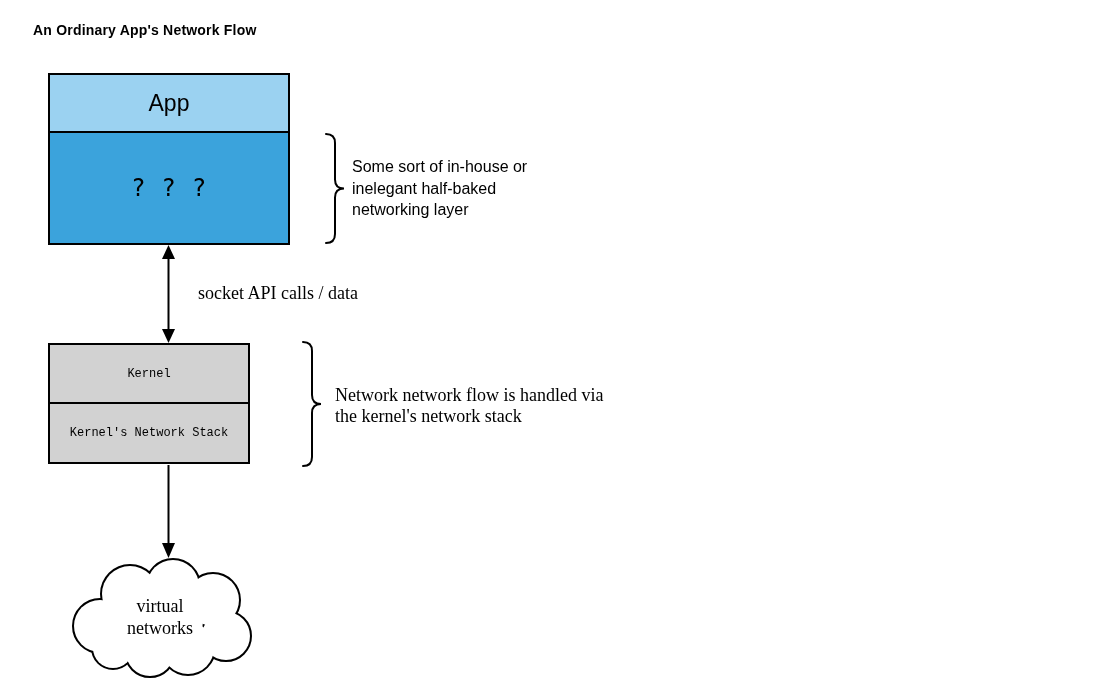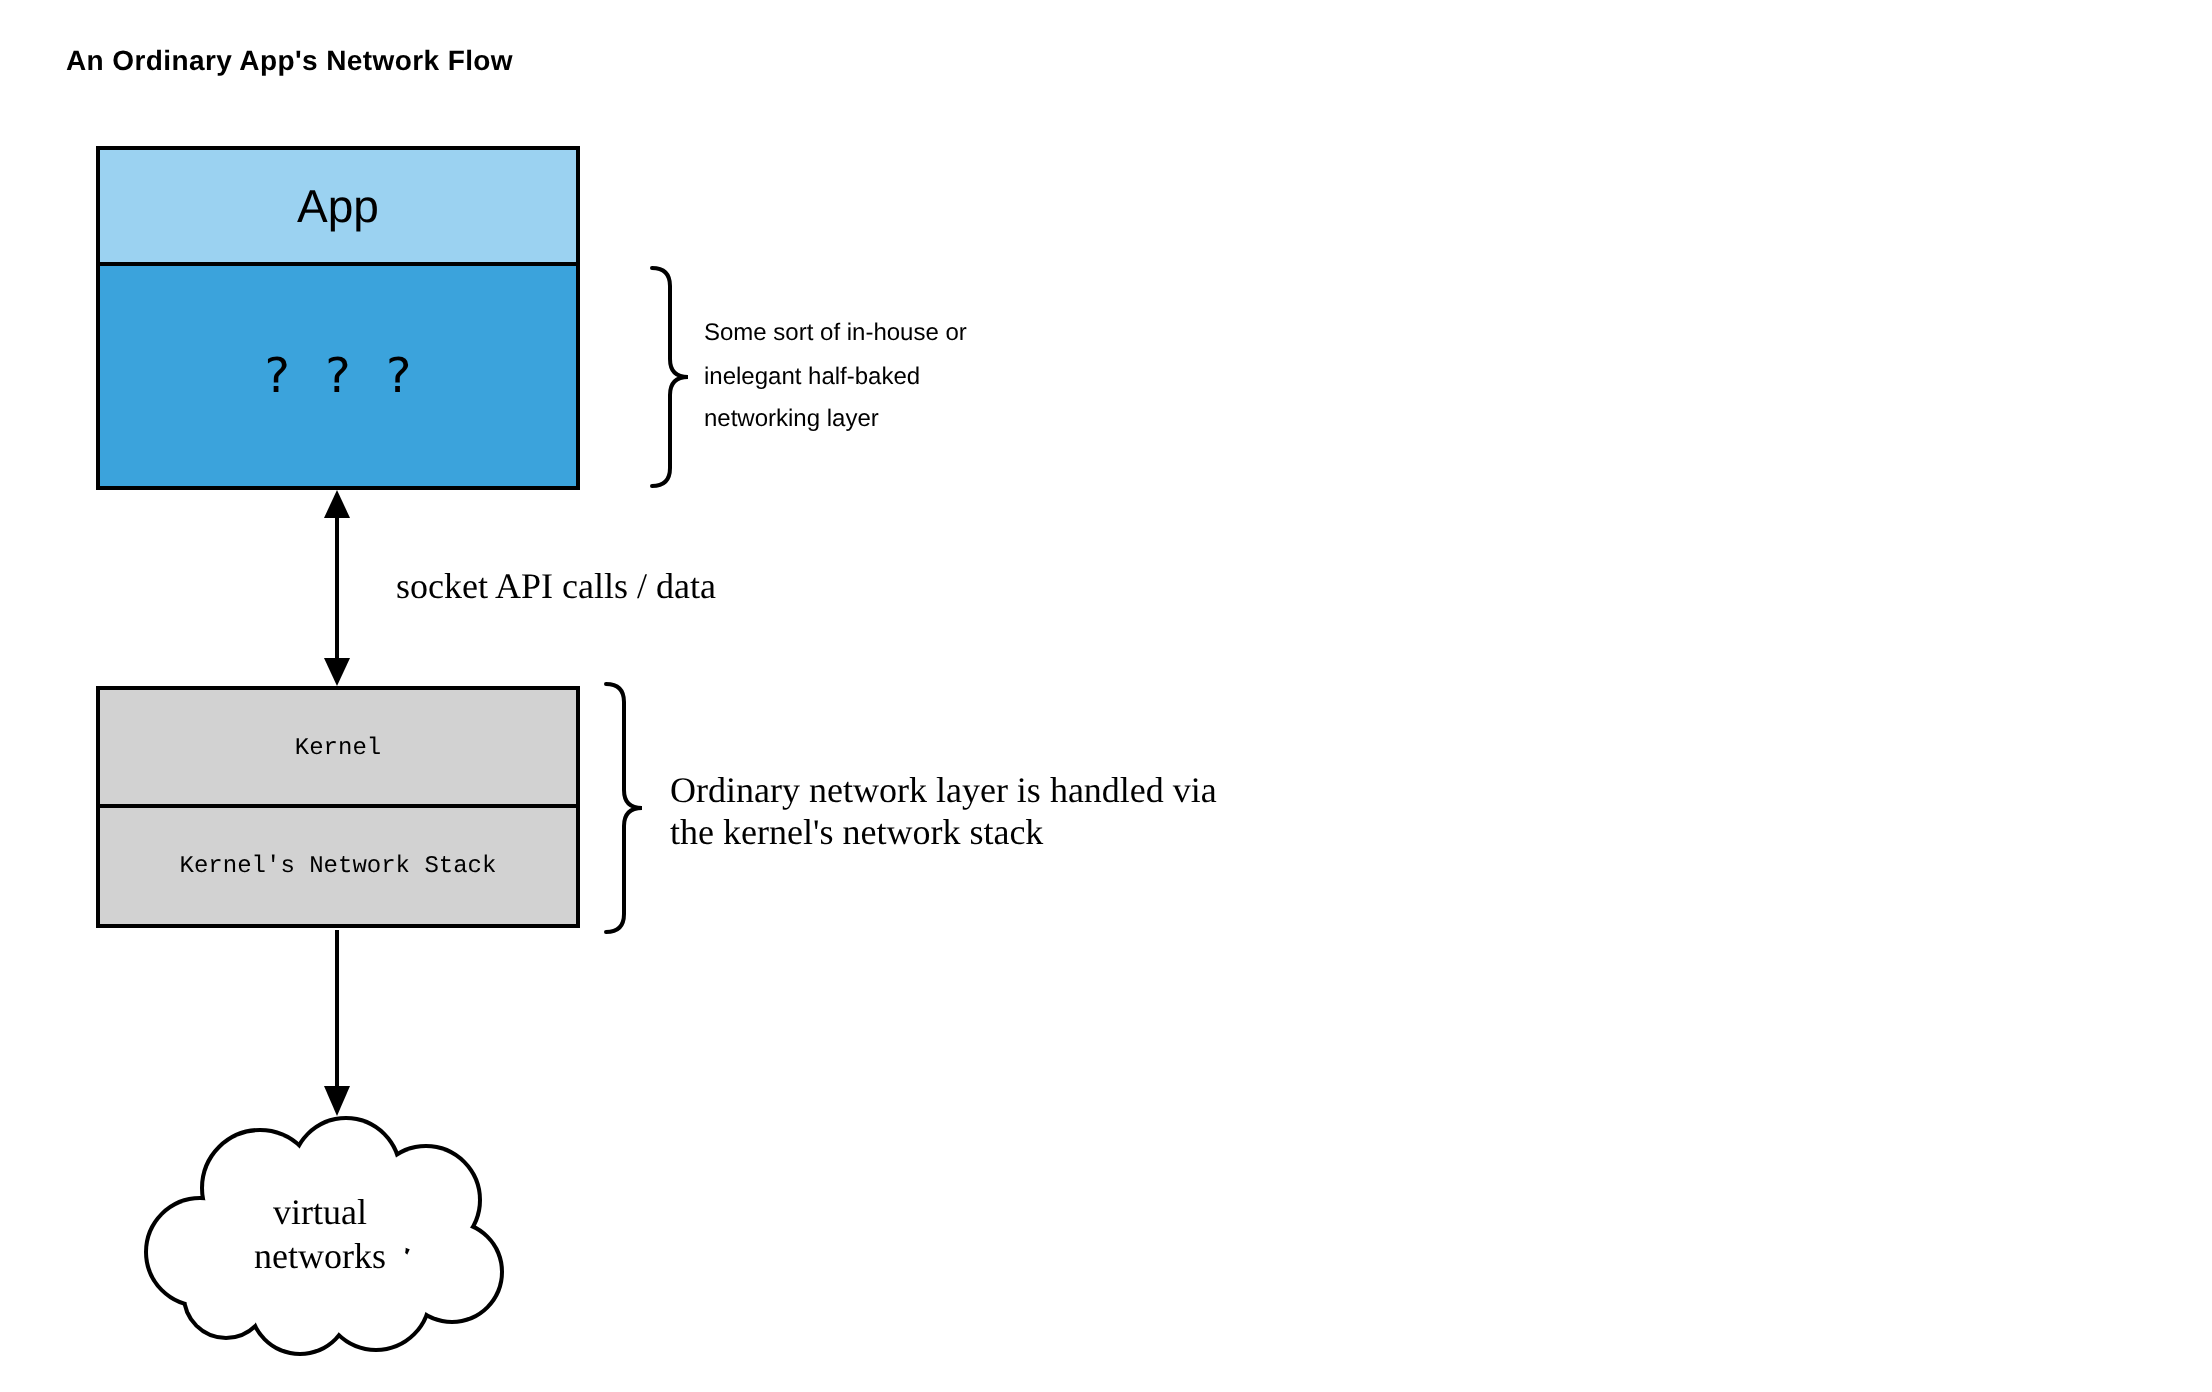--- a/index.html
+++ b/index.html
@@ -17,31 +17,31 @@
   #app-box{left:48px;top:73px;width:242px;height:172px;}
   #app-section{
     box-sizing:border-box;height:58px;border-bottom:2px solid #000;background:#9BD2F1;
     display:flex;align-items:center;justify-content:center;
     font-size:23px;
   }
   #unknown-section{
     flex:1;background:#3BA3DC;display:flex;align-items:center;justify-content:center;
     font-size:24px;word-spacing:10px;font-family:"DejaVu Sans",sans-serif;
   }
-  #kernel-box{left:48px;top:343px;width:242px;height:121px;background:#D2D2D2;}
+  #kernel-box{left:48px;top:343px;width:202px;height:121px;background:#D2D2D2;}
   .kernel-section{
     box-sizing:border-box;display:flex;align-items:center;justify-content:center;
     font-family:"Liberation Mono","DejaVu Sans Mono",monospace;font-size:12px;white-space:nowrap;
   }
   #kernel-section{height:59px;border-bottom:2px solid #000;}
   #stack-section{flex:1;}
   
   .mono{font-family:Liberation Serif, serif;}
   #socket-label{left:198px;top:283px;font-size:18px;white-space:nowrap;}
-  #app-note{left:352px;top:156px;font-size:12px;line-height:21.5px;white-space:nowrap;}
+  #app-note{left:352px;top:156px;font-size:16px;line-height:21.5px;white-space:nowrap;}
   #kernel-note{left:335px;top:385px;font-size:18px;line-height:20.5px;white-space:nowrap;}
   #cloud-label{
     left:68px;top:595px;width:184px;text-align:center;
     font-size:18px;line-height:22px;white-space:nowrap;
   }
   svg{position:absolute;left:0;top:0;}
 </style>
 </head>
 <body>
 
@@ -113,21 +113,21 @@
   <div id="kernel-box" class="abs stackbox">
     <div id="kernel-section" class="kernel-section">
       <span>Kernel</span>
     </div>
     <div id="stack-section" class="kernel-section">
       <span>Kernel's Network Stack</span>
     </div>
   </div>
 
   <div id="kernel-note" class="abs mono">
-    <div>Ordinary network layer is handled via</div>
+    <div>Network network flow is handled via</div>
     <div>the kernel's network stack</div>
   </div>
 
   <div id="cloud-label" class="abs mono">
     <div>virtual</div>
     <div>networks</div>
   </div>
 
 </div>
 

